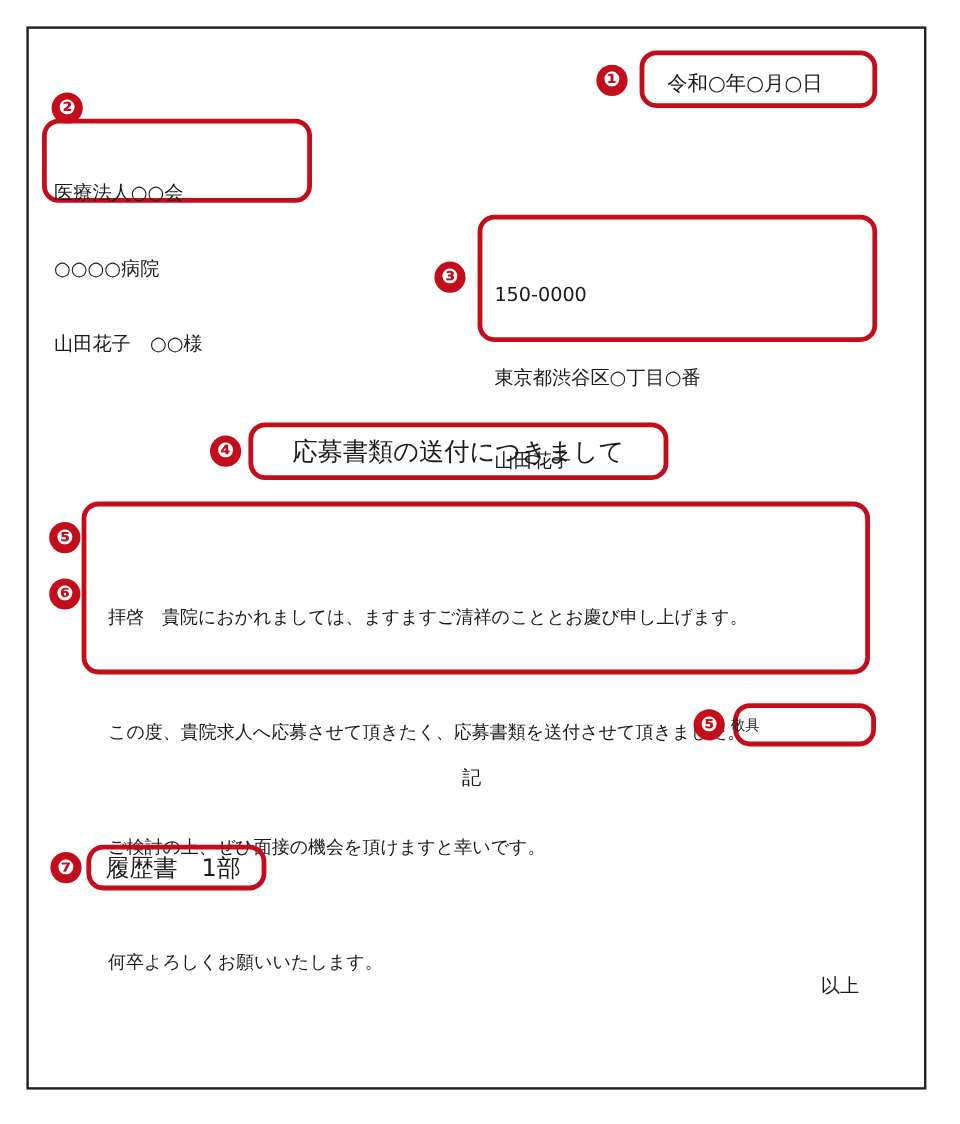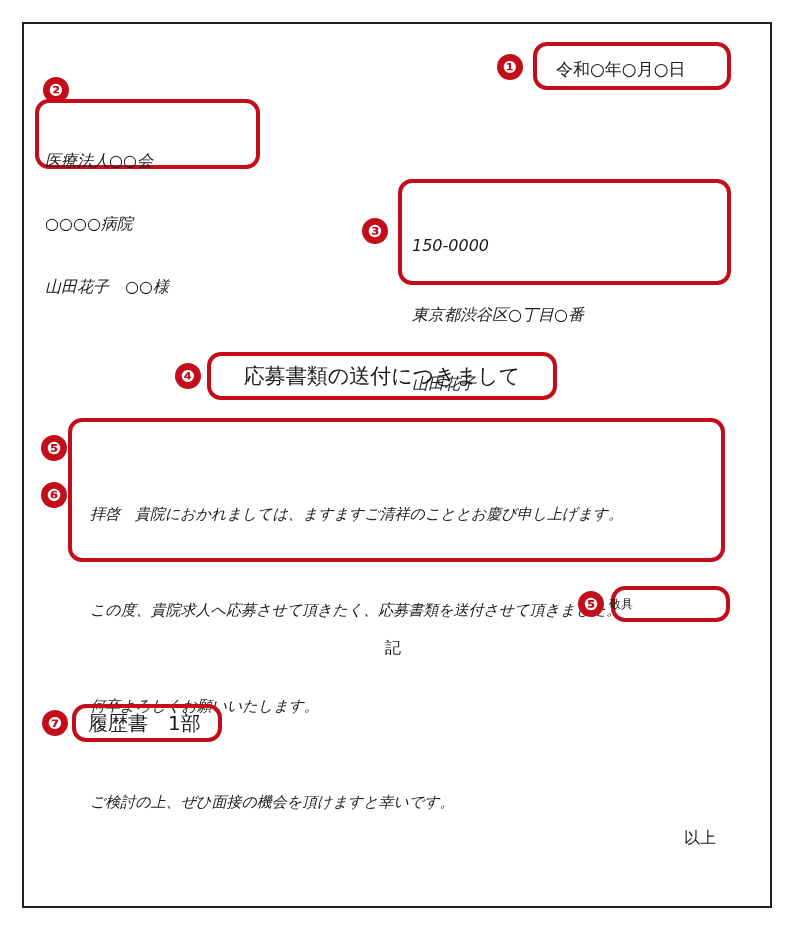--- a/index.html
+++ b/index.html
@@ -59,21 +59,20 @@
   
   .txt {
     position: absolute;
     color: #1a1a1a;
     font-family: "DejaVu Sans", "Liberation Sans", sans-serif;
     white-space: pre;
   }
 
   .line {
     display: block;
-    font-style: italic;
   }
 
   
   #date-text {
     left: 556px;
     top: 58px;
     font-size: 17px;
     letter-spacing: 0px;
   }
   #date-box {
@@ -179,21 +178,20 @@
     line-height: 22px;
   }
   #marker-7 { left: 42px; top: 710px; }
 
   #footer-text {
     left: 0px;
     top: 812px;
     width: 716px;
     font-size: 16px;
     text-align: right;
-    margin-top: 16px;
   }
 </style>
 </head>
 <body>
 
 <div id="page">
 
   <div class="sheet"></div>
 
   <div class="hl" id="date-box"></div>
@@ -219,22 +217,22 @@
   <div class="hl" id="title-box"></div>
   <div class="marker" id="marker-4">❹</div>
   <div class="txt" id="title-text">応募書類の送付につきまして</div>
 
   <div class="hl" id="body-box"></div>
   <div class="marker" id="marker-5a">❺</div>
   <div class="marker" id="marker-6">❻</div>
   <div class="txt" id="body-text">
     <span class="line">拝啓　貴院におかれましては、ますますご清祥のこととお慶び申し上げます。</span>
     <span class="line">この度、貴院求人へ応募させて頂きたく、応募書類を送付させて頂きました。</span>
+    <span class="line">ご検討の上、ぜひ面接の機会を頂けますと幸いです。</span>
     <span class="line">何卒よろしくお願いいたします。</span>
-    <span class="line">ご検討の上、ぜひ面接の機会を頂けますと幸いです。</span>
   </div>
 
   <div class="hl" id="closing-box"></div>
   <div class="marker" id="marker-5b">❺</div>
   <div class="txt" id="closing-text">敬具</div>
 
   <div class="txt" id="ki-text">記</div>
 
   <div class="hl" id="enclosure-box"></div>
   <div class="marker" id="marker-7">❼</div>

